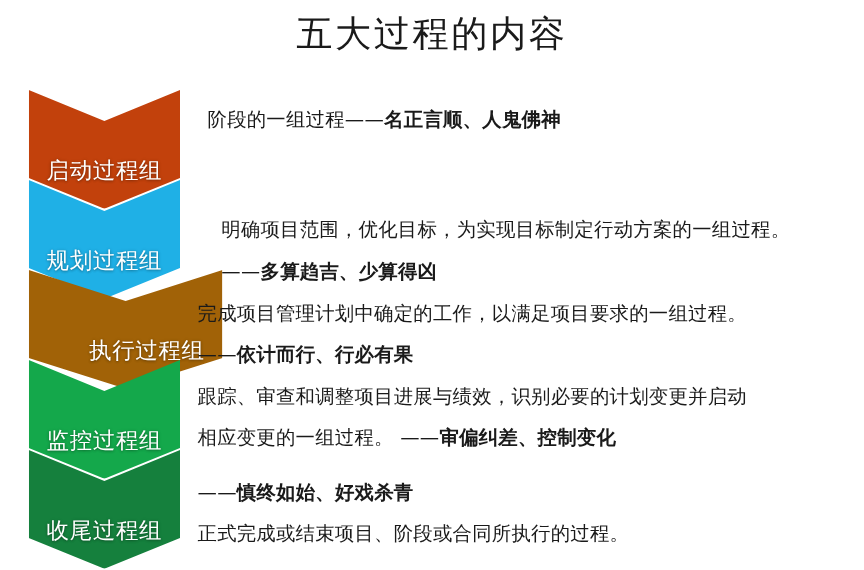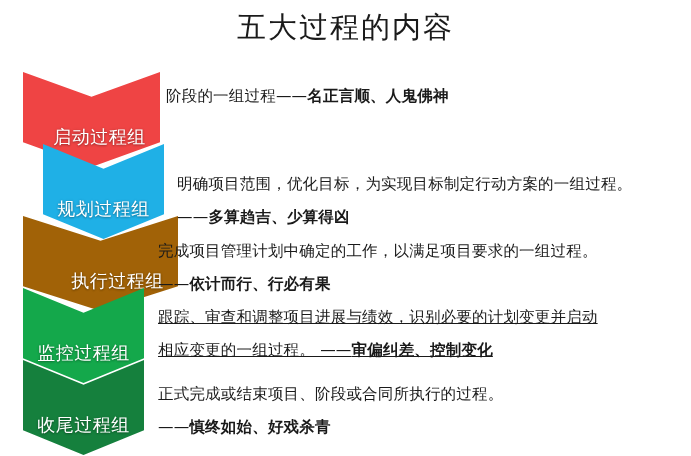--- a/index.html
+++ b/index.html
@@ -63,21 +63,21 @@
     font-size: 18px;
     line-height: 20px;
     letter-spacing: 0.5px;
     padding-bottom: 20px;
     text-shadow: 0 1px 2px rgba(0,0,0,0.30), 0 0 3px rgba(0,0,0,0.18);
     white-space: nowrap;
     font-weight: 400;
   }
 
   #chev-0 { top: 0px;   background: #F6B400; }
-  #chev-1 { top: 72px;  background: #1FB0E6; margin-left: 20px; }
+  #chev-1 { top: 72px;  background: #1FB0E6; }
   #chev-2 { top: 144px; background: #AC690B; }
   #chev-3 { top: 216px; background: #14A84B; }
   #chev-4 { top: 288px; background: #8E8E8E; }
 
   
   .text-block {
     position: absolute;
     left: 158px;
     width: 530px;
     font-size: 15.5px;
@@ -85,32 +85,32 @@
     color: #1a1a1a;
     letter-spacing: 0.2px;
   }
   .text-block .line { white-space: nowrap; }
   .text-block .bold { font-weight: bold; }
   .text-block .indent { padding-left: 8px; }
 
   #block-0 { top: 80px; }
   #block-1 { top: 168px; margin-left: 19px; }
   #block-2 { top: 235px; }
-  #block-3 { top: 301px; text-decoration: underline; }
+  #block-3 { top: 301px; }
   #block-4 { top: 378px; }
 </style>
 </head>
 <body>
 
 <div id="slide">
 
   <div id="slide-title">五大过程的内容</div>
 
   <div id="chevron-column">
-    <div class="chevron" id="chev-0" style="background: #ef4444; padding-left: 16px;">
+    <div class="chevron" id="chev-0" style="background: #c2410c;">
       <span class="chevron-label">启动过程组</span>
     </div>
     <div class="chevron" id="chev-1" style="background: rgb(31, 176, 230);">
       <span class="chevron-label">规划过程组</span>
     </div>
     <div class="chevron" id="chev-2" style="background: #a16207; padding-left: 34px;">
       <span class="chevron-label">执行过程组</span>
     </div>
     <div class="chevron" id="chev-3" style="background: rgb(20, 168, 75);">
       <span class="chevron-label">监控过程组</span>
@@ -129,17 +129,17 @@
     </div>
   <div class="text-block" id="block-2">
       <div class="line"><span>完成项目管理计划中确定的工作，以满足项目要求的一组过程。</span></div>
       <div class="line"><span>——</span><span class="bold">依计而行、行必有果</span></div>
     </div>
   <div class="text-block" id="block-3">
       <div class="line"><span>跟踪、审查和调整项目进展与绩效，识别必要的计划变更并启动</span></div>
       <div class="line"><span>相应变更的一组过程。 ——</span><span class="bold">审偏纠差、控制变化</span></div>
     </div>
   <div class="text-block" id="block-4">
+      <div class="line"><span>——</span><span class="bold">慎终如始、好戏杀青</span></div>
       <div class="line"><span>正式完成或结束项目、阶段或合同所执行的过程。</span></div>
-      <div class="line"><span>——</span><span class="bold">慎终如始、好戏杀青</span></div>
     </div>
 
 </div>
 
 </body></html>

